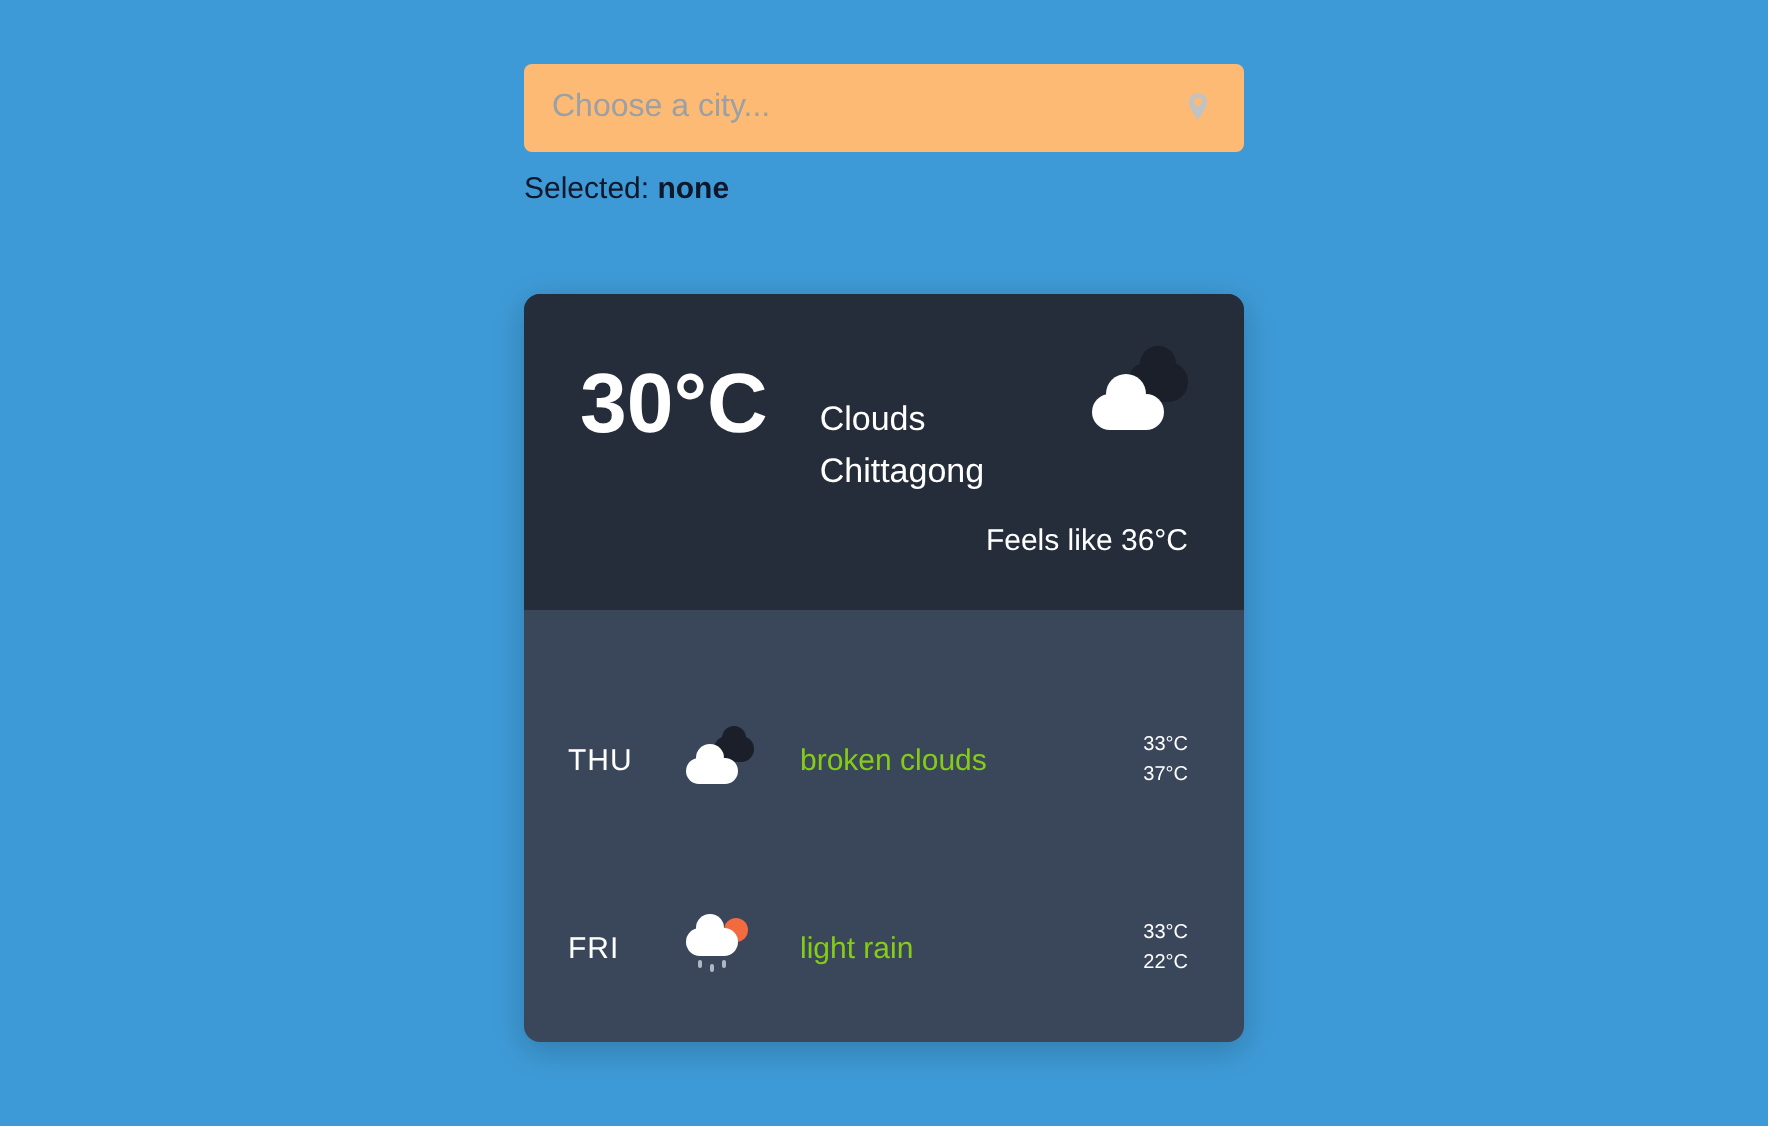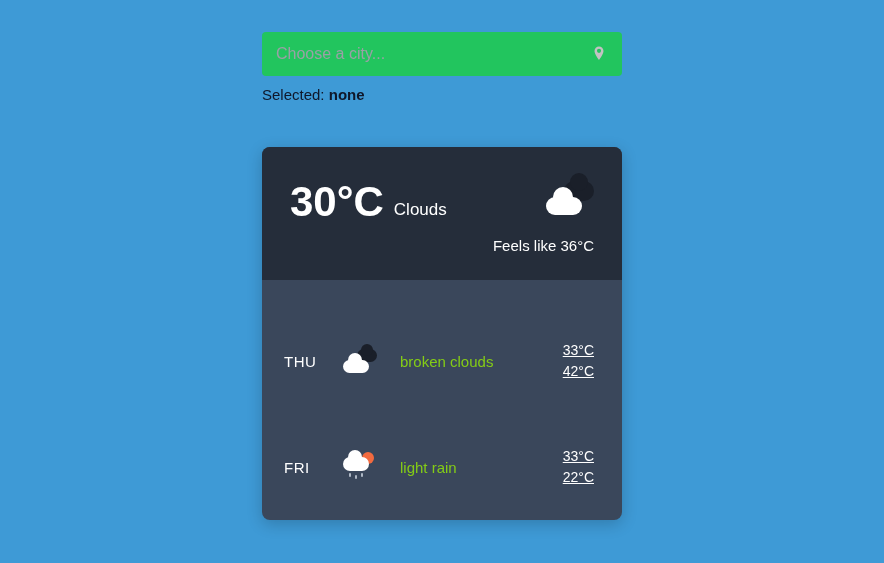--- a/index.html
+++ b/index.html
@@ -9,21 +9,21 @@
     width: 884px;
     height: 563px;
     overflow: hidden;
   }
   .wrap {
     width: 360px;
     margin: 32px auto 0 auto;
   }
   .search {
     position: relative;
-    background: #22c55e;
+    background: #fdba74;
     border-radius: 4px;
     height: 44px;
     display: flex;
     align-items: center;
     padding: 0 14px;
   }
   .search input {
     border: none;
     outline: none;
     font-size: 16px;
@@ -47,21 +47,21 @@
     color: #fff;
     box-shadow: 0 4px 16px rgba(0,0,0,0.2);
   }
   .card-top {
     background: #252d3a;
     padding: 34px 28px 26px 28px;
   }
   .top-row {
     display: flex;
     align-items: flex-start;
-    gap: 10px;
+    gap: 26px;
   }
   .temp {
     font-size: 42px;
     font-weight: 700;
     line-height: 1;
   }
   .cond-city {
     padding-top: 4px;
     font-size: 17px;
     line-height: 1.5;
@@ -79,21 +79,21 @@
   }
   .fc-row {
     display: flex;
     align-items: center;
     padding: 32px 0;
     font-size: 15px;
   }
   .fc-day { width: 46px; font-weight: 400; letter-spacing: 0.5px; }
   .fc-icon { width: 60px; display:flex; justify-content:center; }
   .fc-desc { flex: 1; padding-left: 10px; color: #84cc16; }
-  .fc-temps { text-align: right; font-size: 14px; line-height: 1.5; text-decoration: underline; }
+  .fc-temps { text-align: right; font-size: 10px; line-height: 1.5; }
   
   .cloud-ico { position: relative; width: 48px; height: 34px; }
   .cloud-ico .back, .cloud-ico .front { position:absolute; }
   .cloud-ico .back {
     top: 0; right: 0;
     width: 30px; height: 20px;
     background: #1a1f29;
     border-radius: 50px;
   }
   .cloud-ico .back::before {
@@ -152,20 +152,21 @@
   <div class="selected-line">
     <span>Selected: </span><span class="val">none</span>
   </div>
 
   <div class="card">
     <div class="card-top">
       <div class="top-row">
         <div class="temp">30°C</div>
         <div class="cond-city">
           <div>Clouds</div>
+          <div>Chittagong</div>
         </div>
         <div class="big-icon">
           <div class="cloud-ico">
               <span class="back"></span>
               <span class="front"></span>
             </div>
         </div>
       </div>
       <div class="feels">Feels like 36°C</div>
     </div>
@@ -175,21 +176,21 @@
         <div class="fc-day">THU</div>
         <div class="fc-icon">
           <div class="cloud-ico sm">
               <span class="back"></span>
               <span class="front"></span>
             </div>
         </div>
         <div class="fc-desc">broken clouds</div>
         <div class="fc-temps">
           <div>33°C</div>
-          <div>42°C</div>
+          <div>37°C</div>
         </div>
       </div>
       <div class="fc-row">
         <div class="fc-day">FRI</div>
         <div class="fc-icon">
           <div class="rain-ico">
               <span class="sun"></span>
               <span class="c1"></span>
               <span class="drop d1"></span>
               <span class="drop d2"></span>

